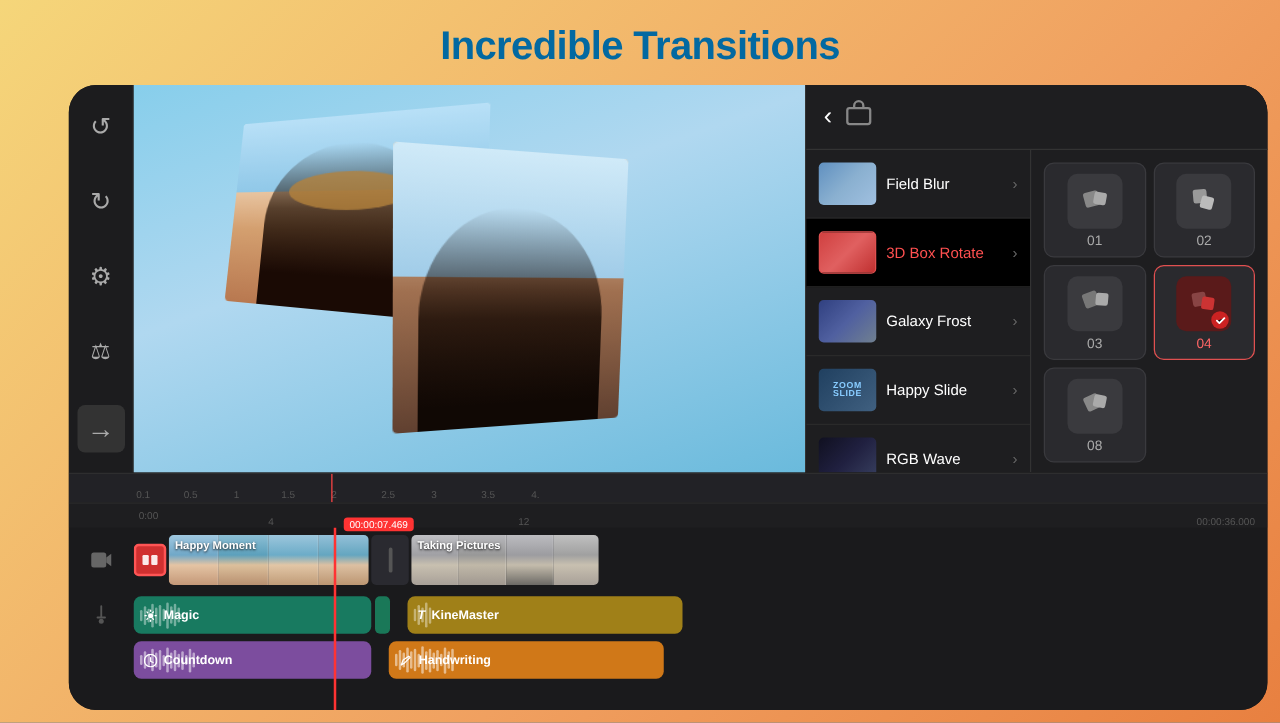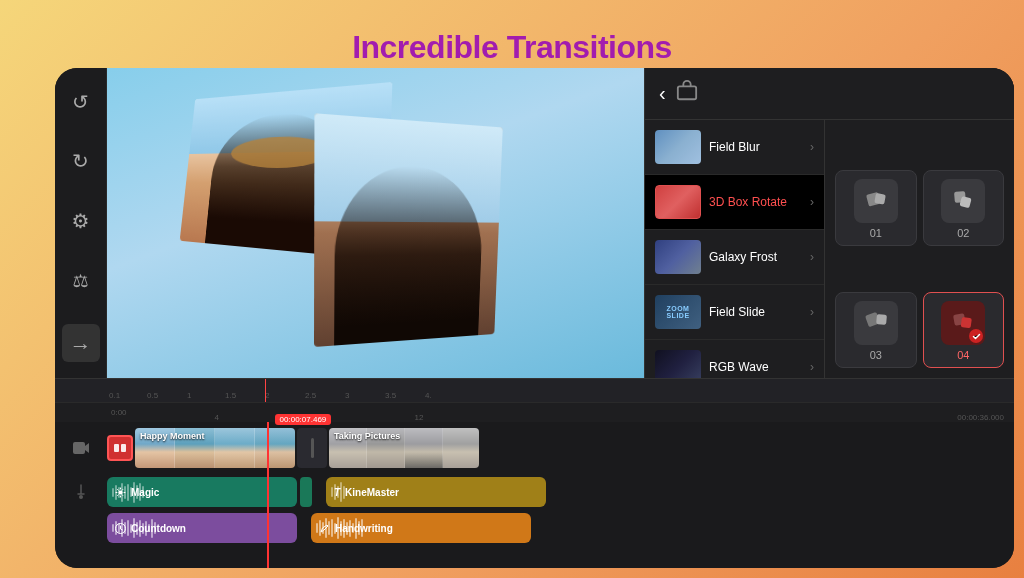--- a/index.html
+++ b/index.html
@@ -13,23 +13,22 @@
       align-items: center;
       justify-content: center;
     }
     .main-title {
       position: absolute;
       top: 18px;
       left: 0; right: 0;
       text-align: center;
       font-size: 32px;
       font-weight: 800;
-      color: #a21caf;
+      color: #0369a1;
       letter-spacing: -0.5px;
-      margin-top: 11px;
     }
     .device {
       position: absolute;
       top: 68px;
       left: 55px;
       right: 10px;
       bottom: 10px;
       background: #1a1a1a;
       border-radius: 22px;
       overflow: hidden;
@@ -214,21 +213,20 @@
       background: #2a2a2e;
       border-radius: 8px;
       display: flex;
       flex-direction: column;
       align-items: center;
       justify-content: center;
       padding: 8px 4px 6px;
       cursor: pointer;
       border: 1.5px solid #3a3a3e;
       gap: 4px;
-      margin-top: 40px;
     }
     .effect-cell.selected {
       border-color: #e05050;
     }
     .effect-cell-icon {
       width: 44px;
       height: 44px;
       border-radius: 8px;
       background: #3a3a3e;
       display: flex;
@@ -331,21 +329,21 @@
           <div class="effect-item">
             <div class="effect-thumb effect-thumb-galaxy"></div>
             <span class="effect-name">Galaxy Frost</span>
             <span class="effect-arrow">›</span>
           </div>
 
           <div class="effect-item">
             <div class="effect-thumb effect-thumb-zoom">
               <span class="effect-item-zoom-text">ZOOM<br>SLIDE</span>
             </div>
-            <span class="effect-name">Field Slide</span>
+            <span class="effect-name">Happy Slide</span>
             <span class="effect-arrow">›</span>
           </div>
 
           <div class="effect-item">
             <div class="effect-thumb effect-thumb-rgb"></div>
             <span class="effect-name">RGB Wave</span>
             <span class="effect-arrow">›</span>
           </div>
 
         </div>

